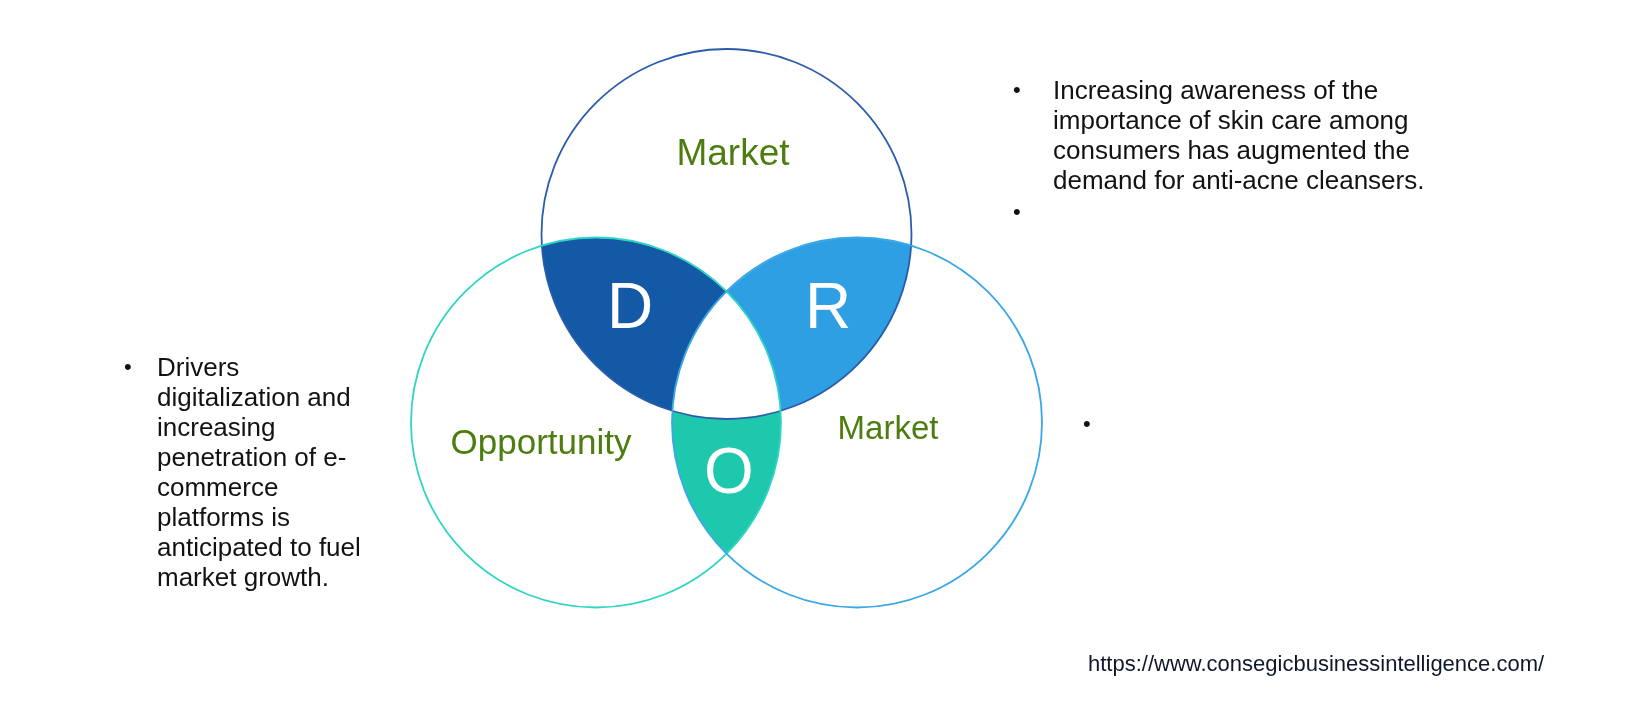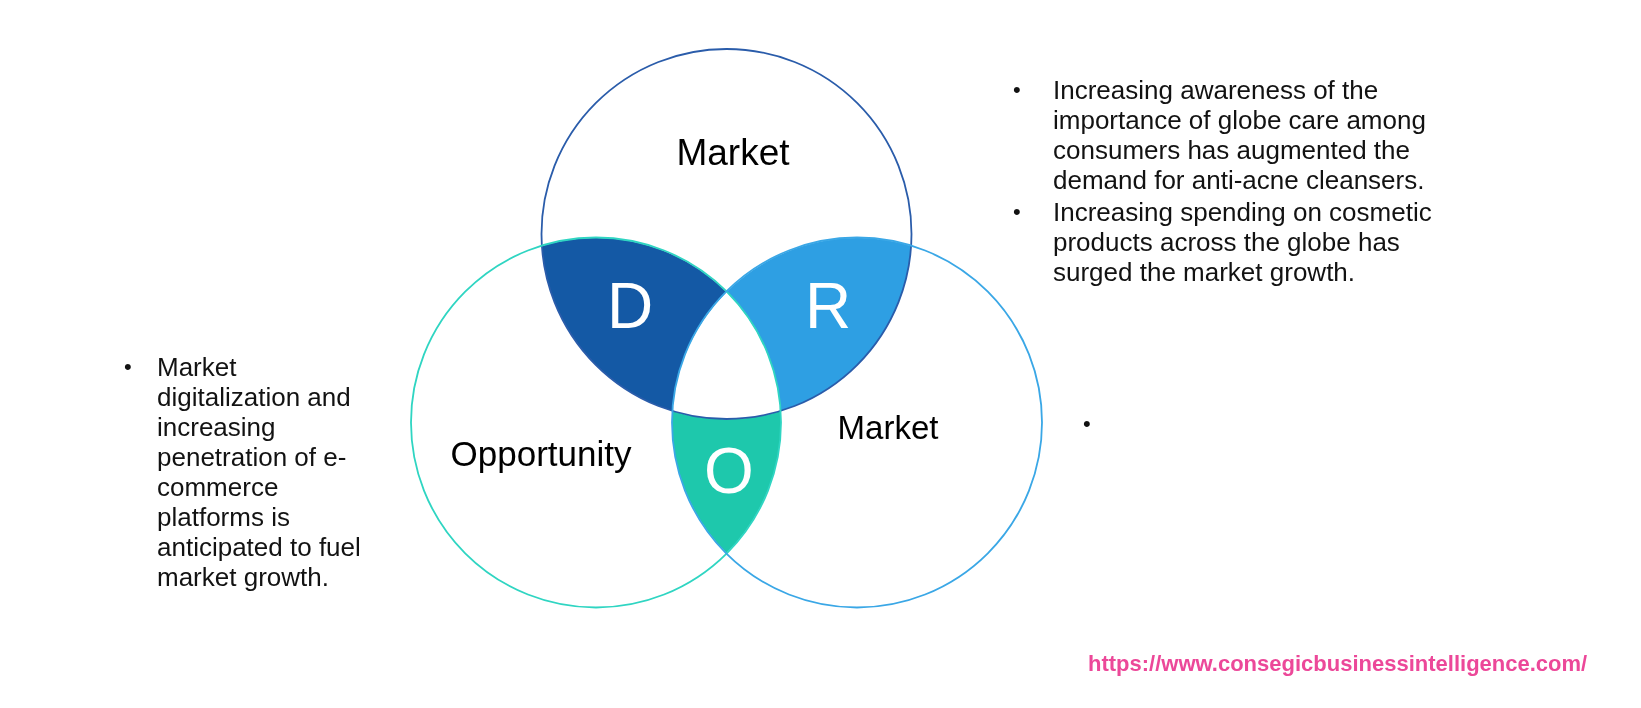--- a/index.html
+++ b/index.html
@@ -19,25 +19,25 @@
     width: 1641px; height: 708px;
   }
   .petal-letter {
     font-family: "Liberation Sans", sans-serif;
     font-size: 64px;
     fill: #ffffff;
   }
   .circle-label {
     position: absolute;
     text-align: center;
-    color: #000000;
+    color: #4d7c0f;
     font-family: "Liberation Sans", sans-serif;
   }
   .label-drivers   { left: 633px; top: 132px; width: 200px; font-size: 37px; line-height: 42px; }
-  .label-opportunity { left: 441px; top: 421px; width: 200px; font-size: 35px; line-height: 41px; margin-top: 12px; }
+  .label-opportunity { left: 441px; top: 421px; width: 200px; font-size: 35px; line-height: 41px; }
   .label-restraints { left: 788px; top: 409px; width: 200px; font-size: 33px; line-height: 38px; }
 
   .bullets {
     position: absolute;
     color: #121212;
     font-size: 26px;
     line-height: 30px;
   }
   .bullets-drivers    { left: 1007px; top: 75px;  width: 436px; }
   .bullets-opportunity{ left: 118px;  top: 352px; width: 254px; }
@@ -49,24 +49,23 @@
   .bullets-opportunity .bullet-item { padding-left: 39px; }
   .bullets-restraints .bullet-item  { padding-left: 36px; }
   .dot {
     position: absolute; left: 6px; top: 0;
     font-size: 22px; line-height: 30px; color: #121212;
   }
   .source-url {
     position: absolute;
     left: 1088px; top: 651px;
     font-size: 22px;
-    color: #ec4899;
+    color: #0f172a;
     text-decoration: none;
     white-space: nowrap;
-    font-weight: bold;
   }
 </style>
 </head>
 <body>
 
 <div class="canvas">
 
   <svg class="venn-svg" viewBox="0 0 1641 708">
 
     <path d="M 542 246 A 185 185 0 0 1 726.5 292 A 185 185 0 0 0 672.4 411 A 185 185 0 0 1 542 246 Z" fill="#1459A5"></path>
@@ -86,32 +85,31 @@
     <div>Market</div>
   </div>
   <div class="circle-label label-opportunity">Opportunity</div>
   <div class="circle-label label-restraints">
     <div>Market</div>
   </div>
 
   <div class="bullets bullets-drivers">
     <div class="bullet-item">
       <span class="dot">•</span>
-      <span>Increasing awareness of the importance of globe care among consumers has augmented the demand for anti-acne cleansers.</span>
+      <span>Increasing awareness of the importance of skin care among consumers has augmented the demand for anti-acne cleansers.</span>
     </div>
     <div class="bullet-item">
       <span class="dot">•</span>
-      <span>Increasing spending on cosmetic products across the globe has surged the market growth.</span>
     </div>
   </div>
 
   <div class="bullets bullets-opportunity">
     <div class="bullet-item">
       <span class="dot">•</span>
-      <span>Market digitalization and increasing penetration of e-commerce platforms is anticipated to fuel market growth.</span>
+      <span>Drivers digitalization and increasing penetration of e-commerce platforms is anticipated to fuel market growth.</span>
     </div>
   </div>
 
   <div class="bullets bullets-restraints">
     <div class="bullet-item">
       <span class="dot">•</span>
     </div>
   </div>
 
   <a class="source-url" href="#">https://www.consegicbusinessintelligence.com/</a>

